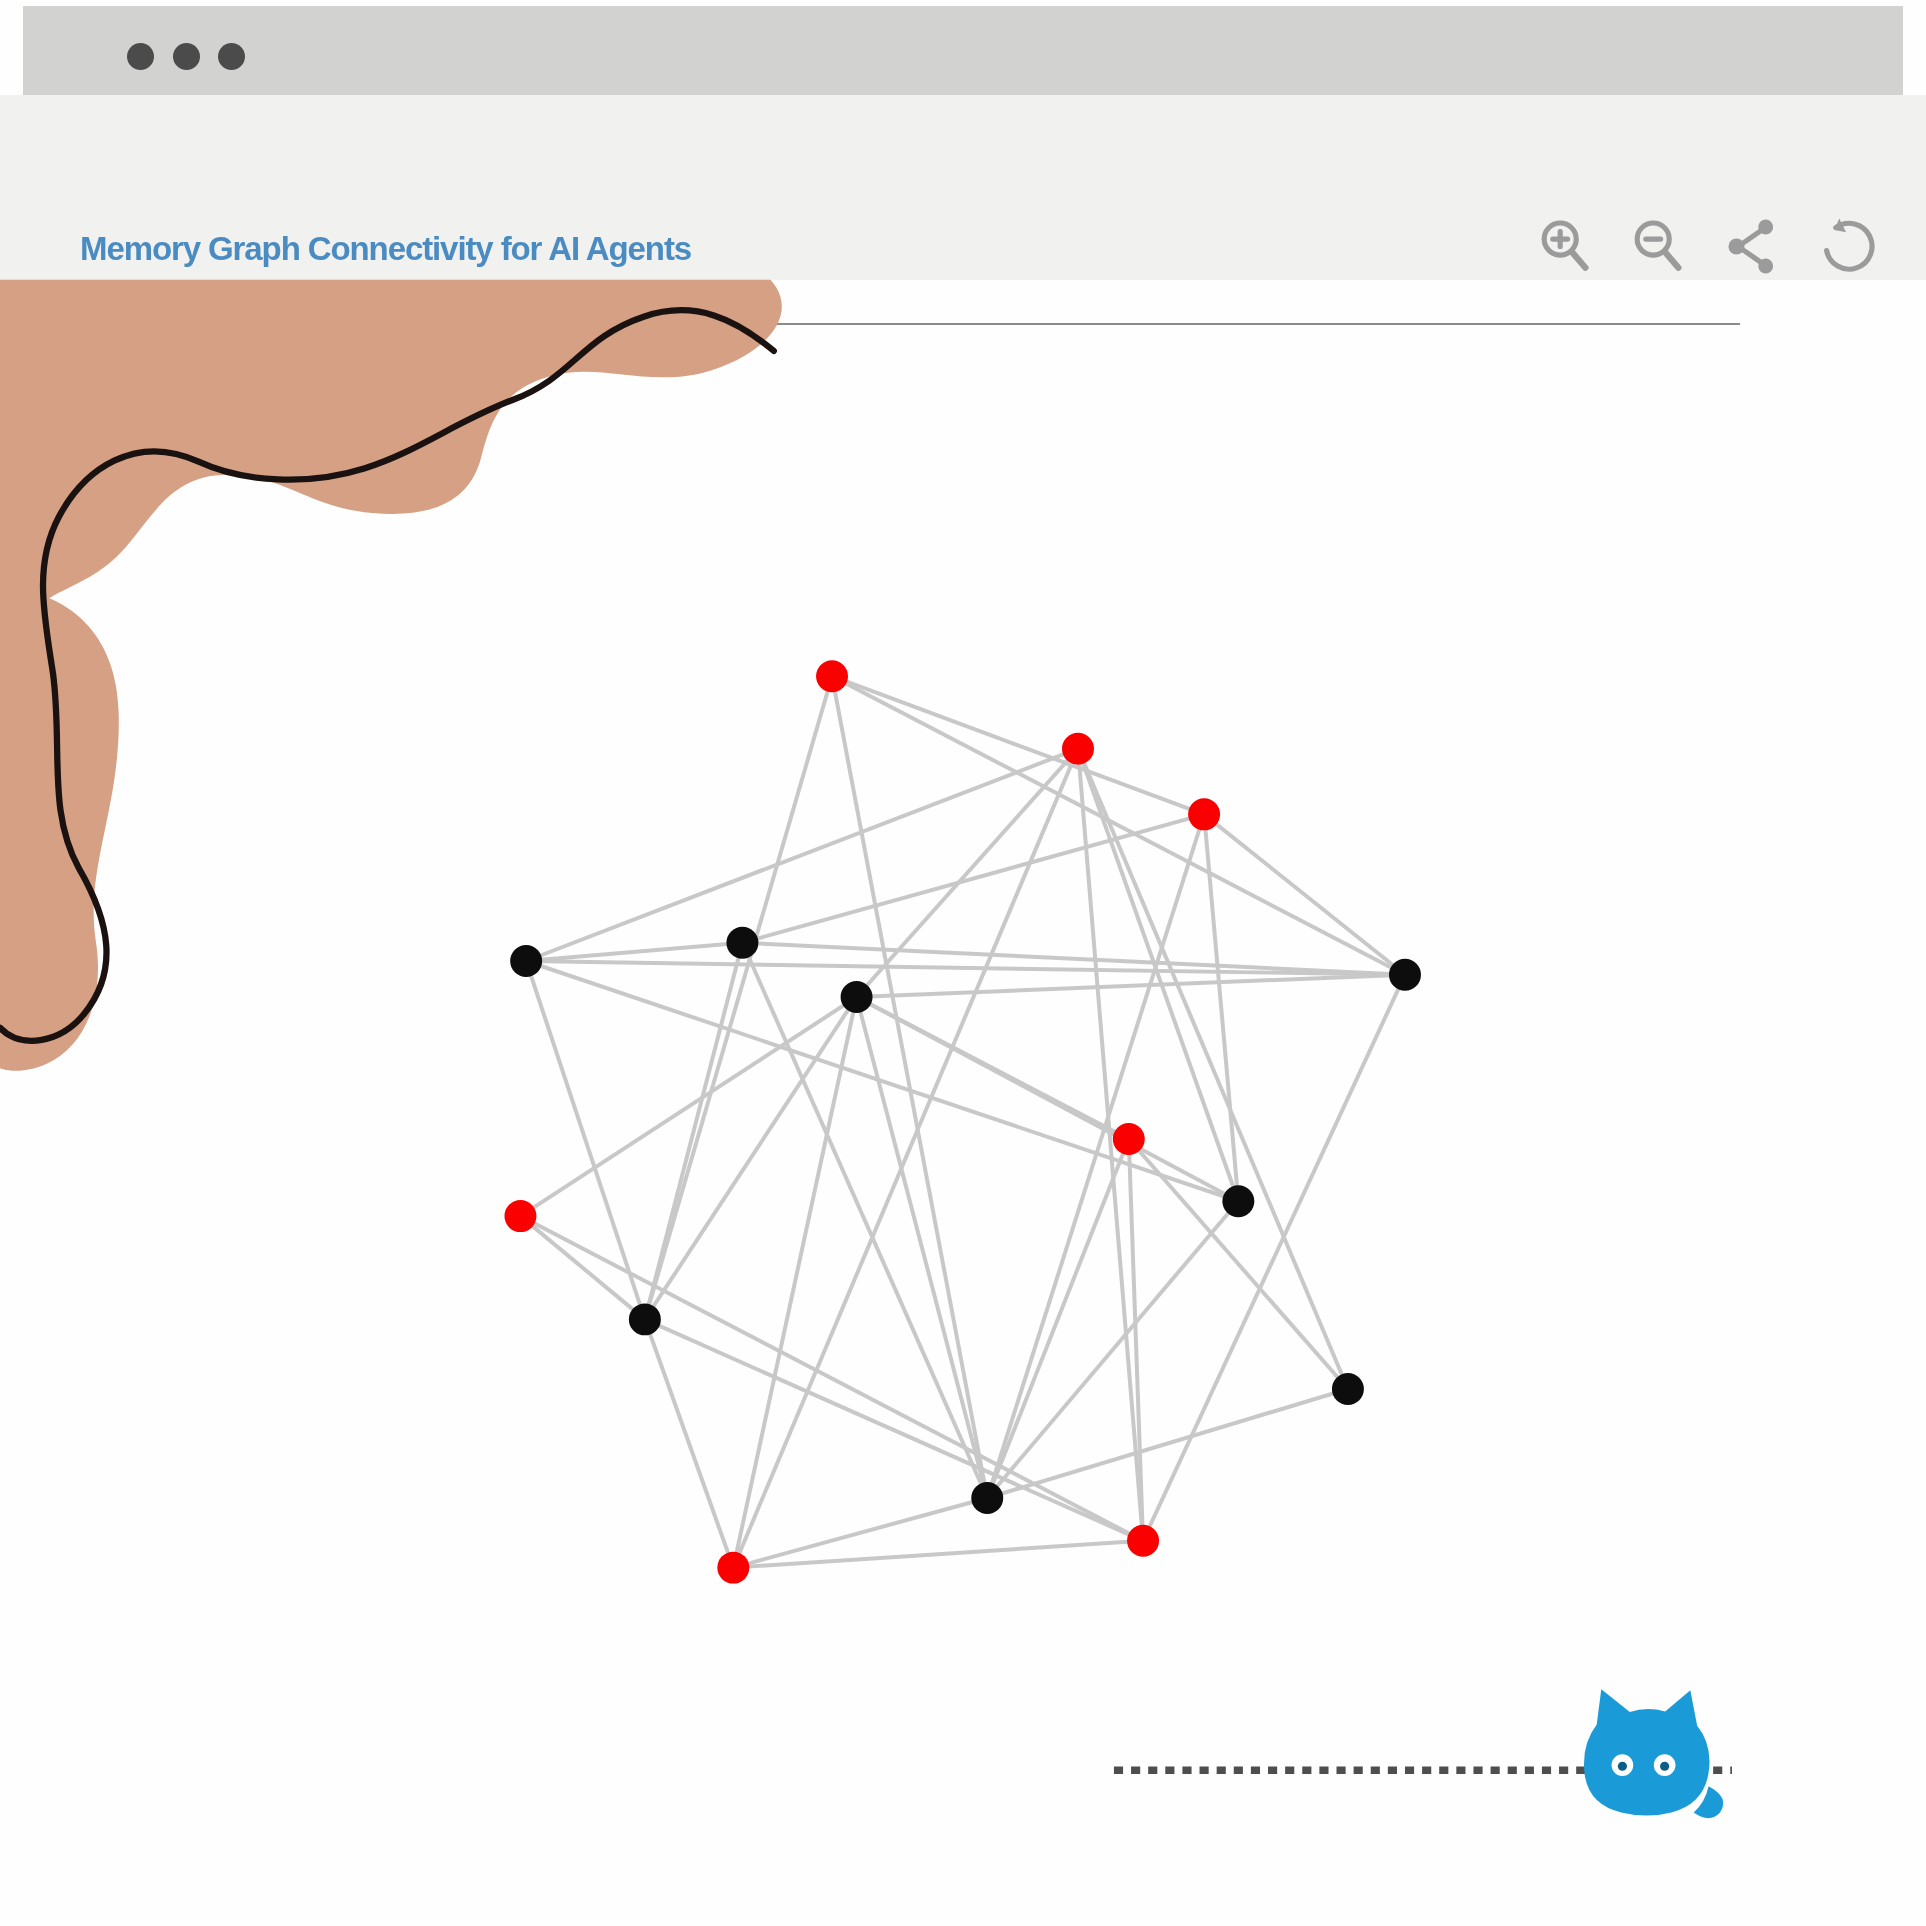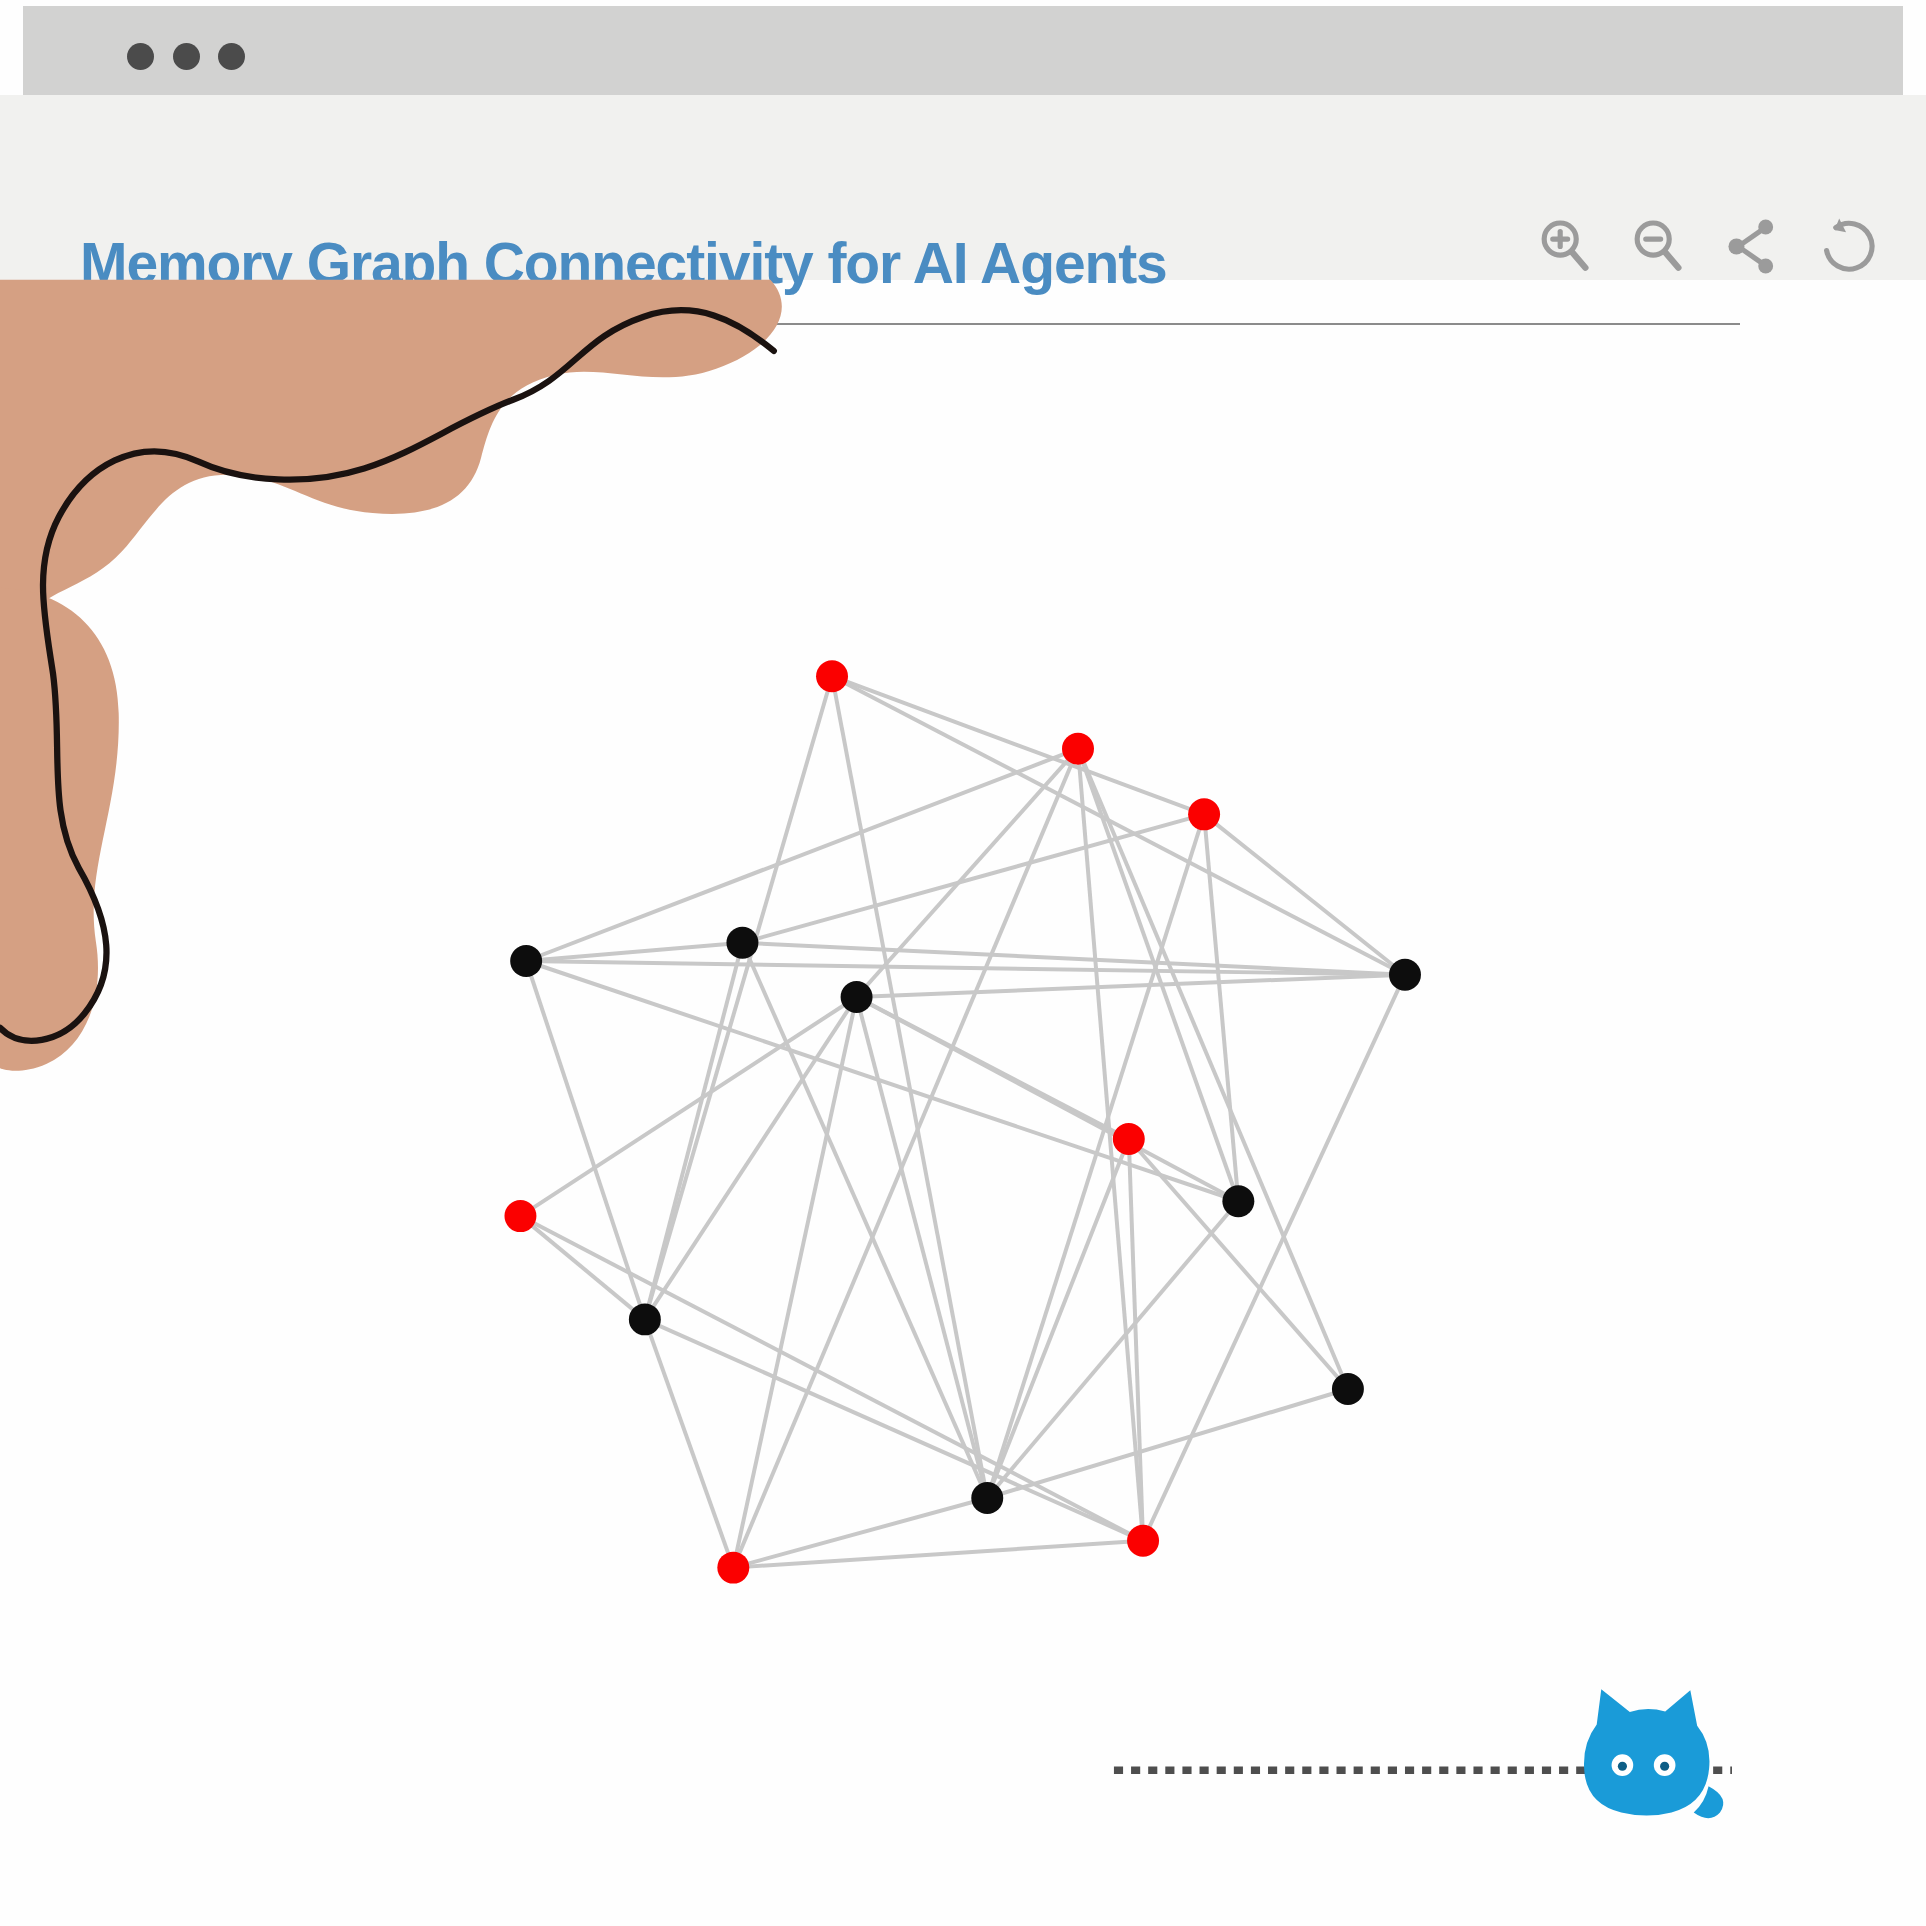--- a/index.html
+++ b/index.html
@@ -14,21 +14,21 @@
   }
   .titlebar .dot{
     position:absolute;top:37px;width:27px;height:27px;border-radius:50%;background:#4b4b4b;
   }
   .dot.d1{left:104px}.dot.d2{left:150px}.dot.d3{left:195px}
   .header{
     position:absolute;left:0;top:95px;width:1926px;height:185px;background:#f1f1ef;
   }
   .page-title{
     position:absolute;left:80px;top:135px;margin:0;
-    font-size:57px;font-weight:700;letter-spacing:-1.1px;color:#4a8cc2;white-space:nowrap;
+    font-size:33px;font-weight:700;letter-spacing:-1.1px;color:#4a8cc2;white-space:nowrap;
   }
   .brand{
     position:absolute;left:80px;top:201px;font-size:35px;font-weight:500;color:#2fa3df;
   }
   .rule{
     position:absolute;left:189px;top:228px;width:1551px;height:2.3px;background:#8b8b8b;
   }
   .toolbar{position:absolute;top:120px;left:1535px;width:371px;height:68px;display:flex;gap:30px;}
   .tool-btn{width:63px;height:63px;background:transparent;border:0;padding:0;cursor:pointer;}
   .tool-btn svg{width:63px;height:63px;display:block;}

